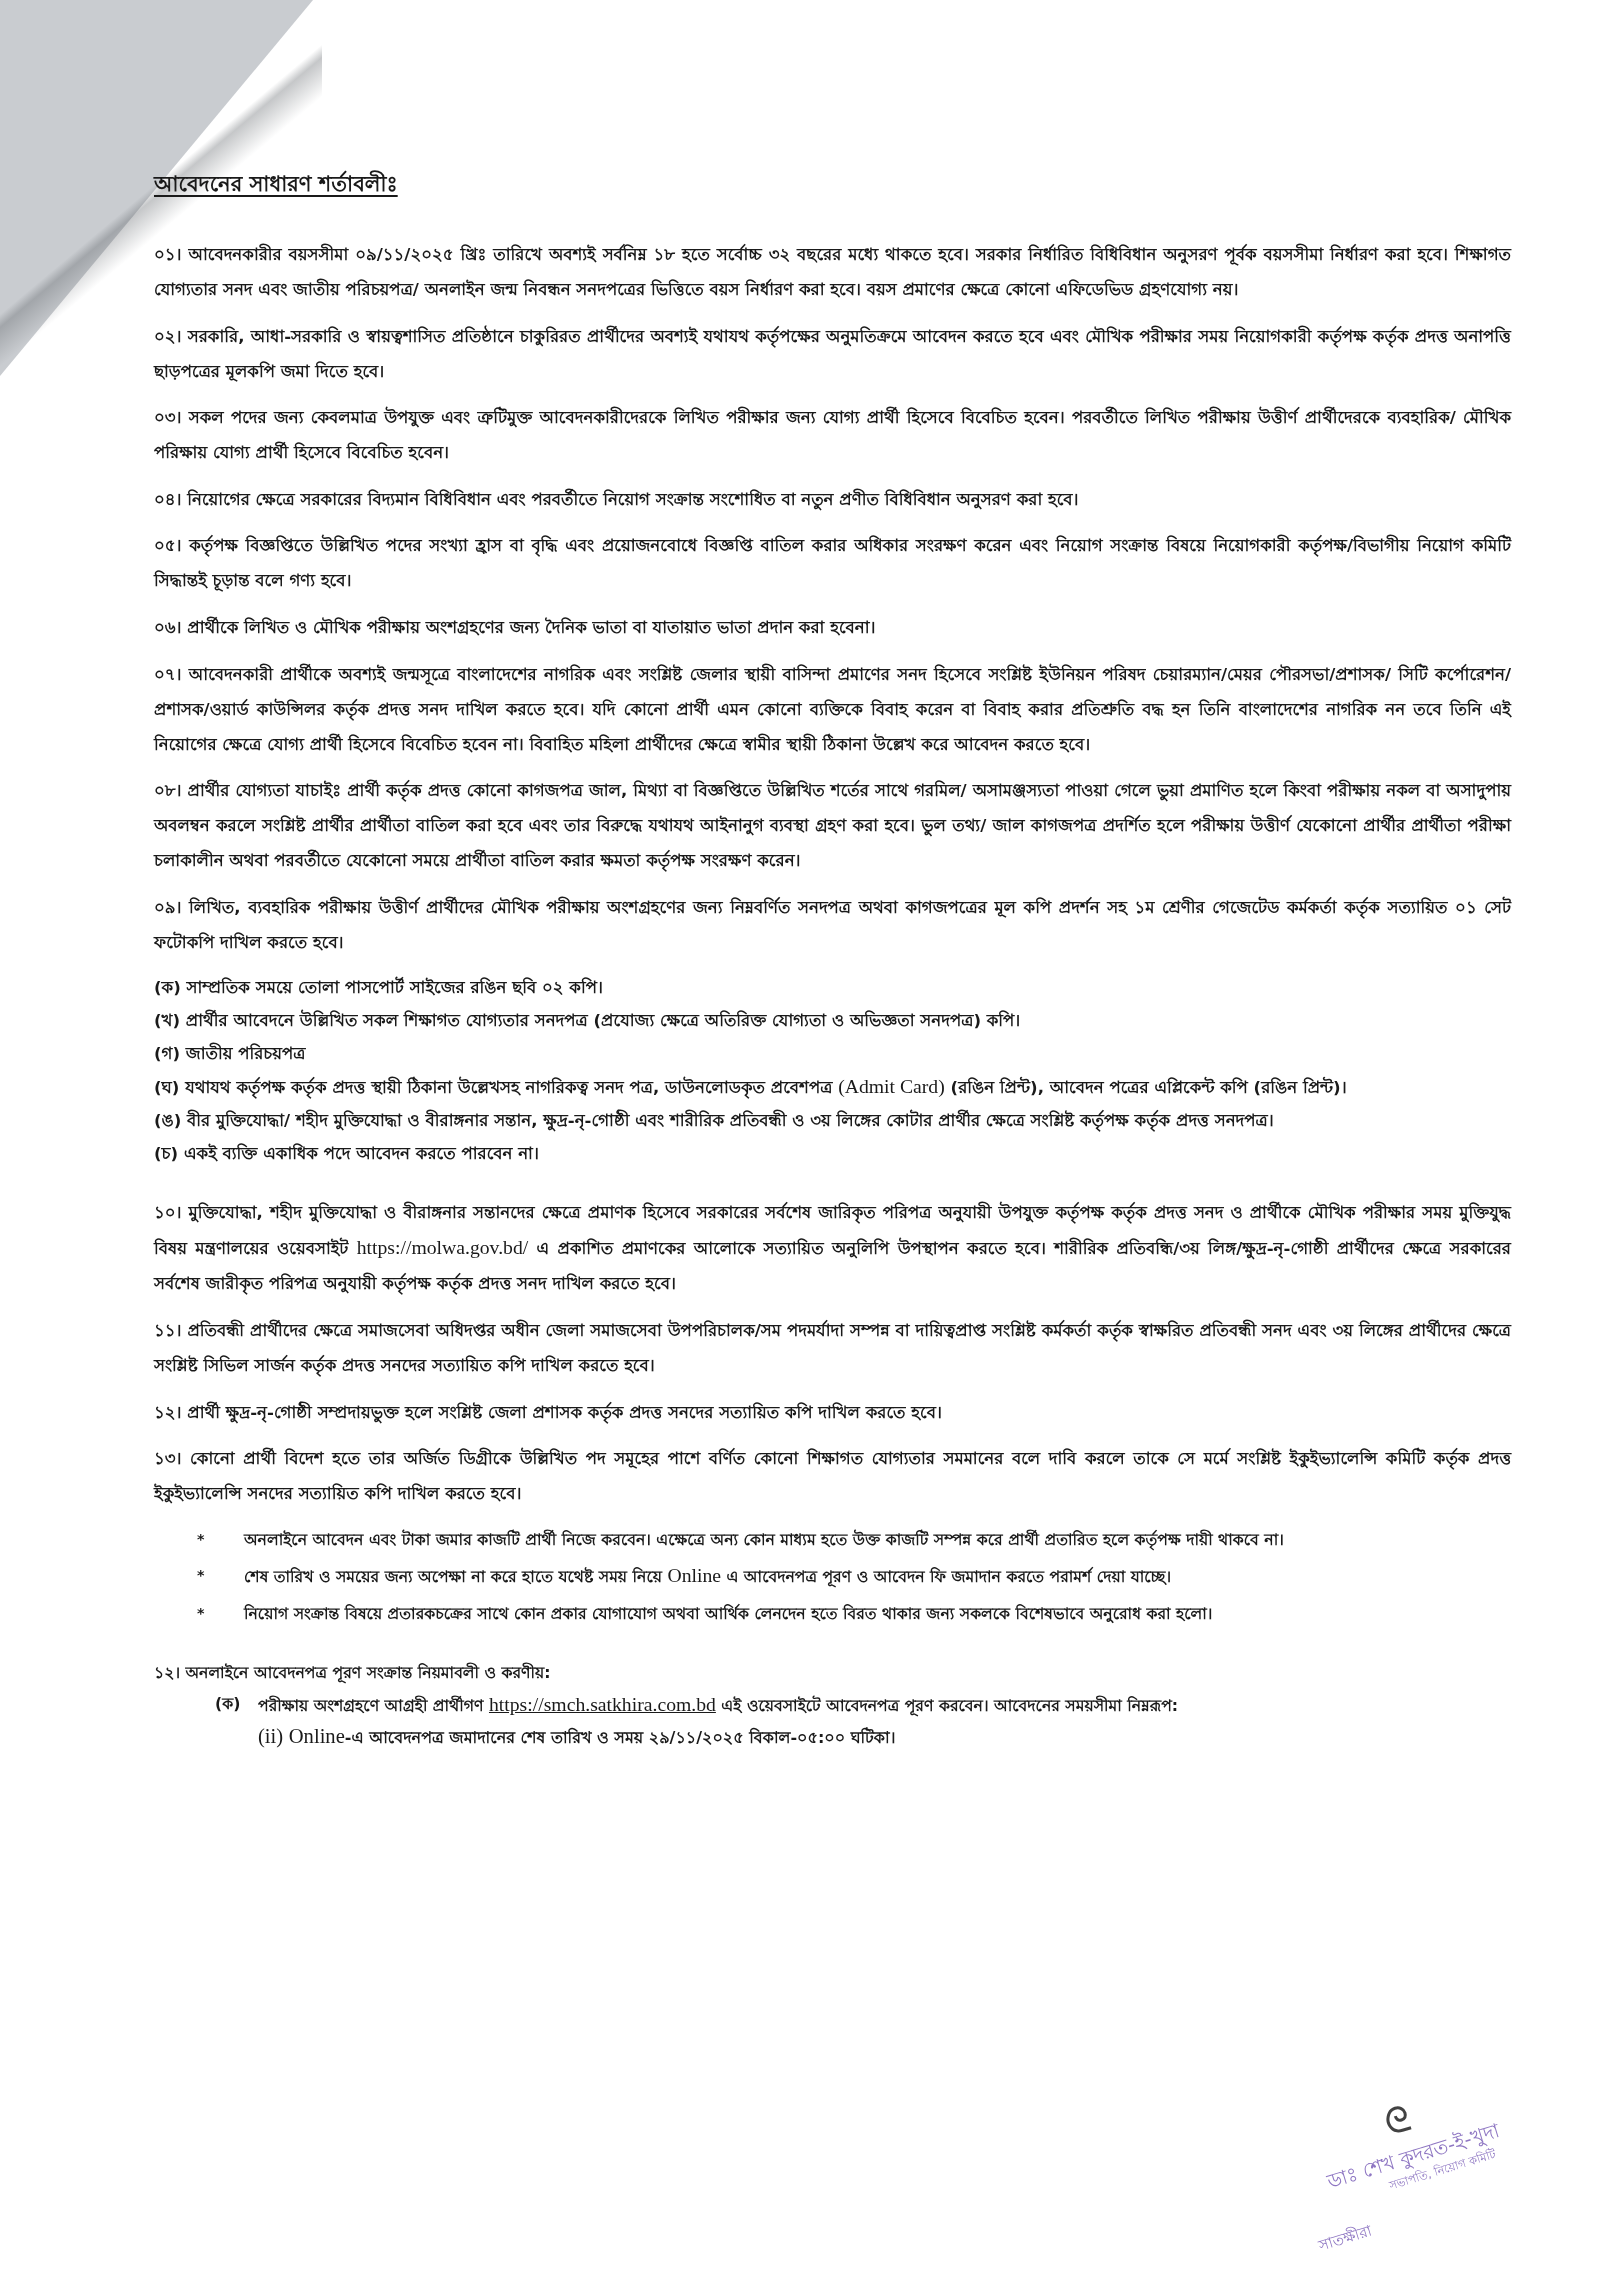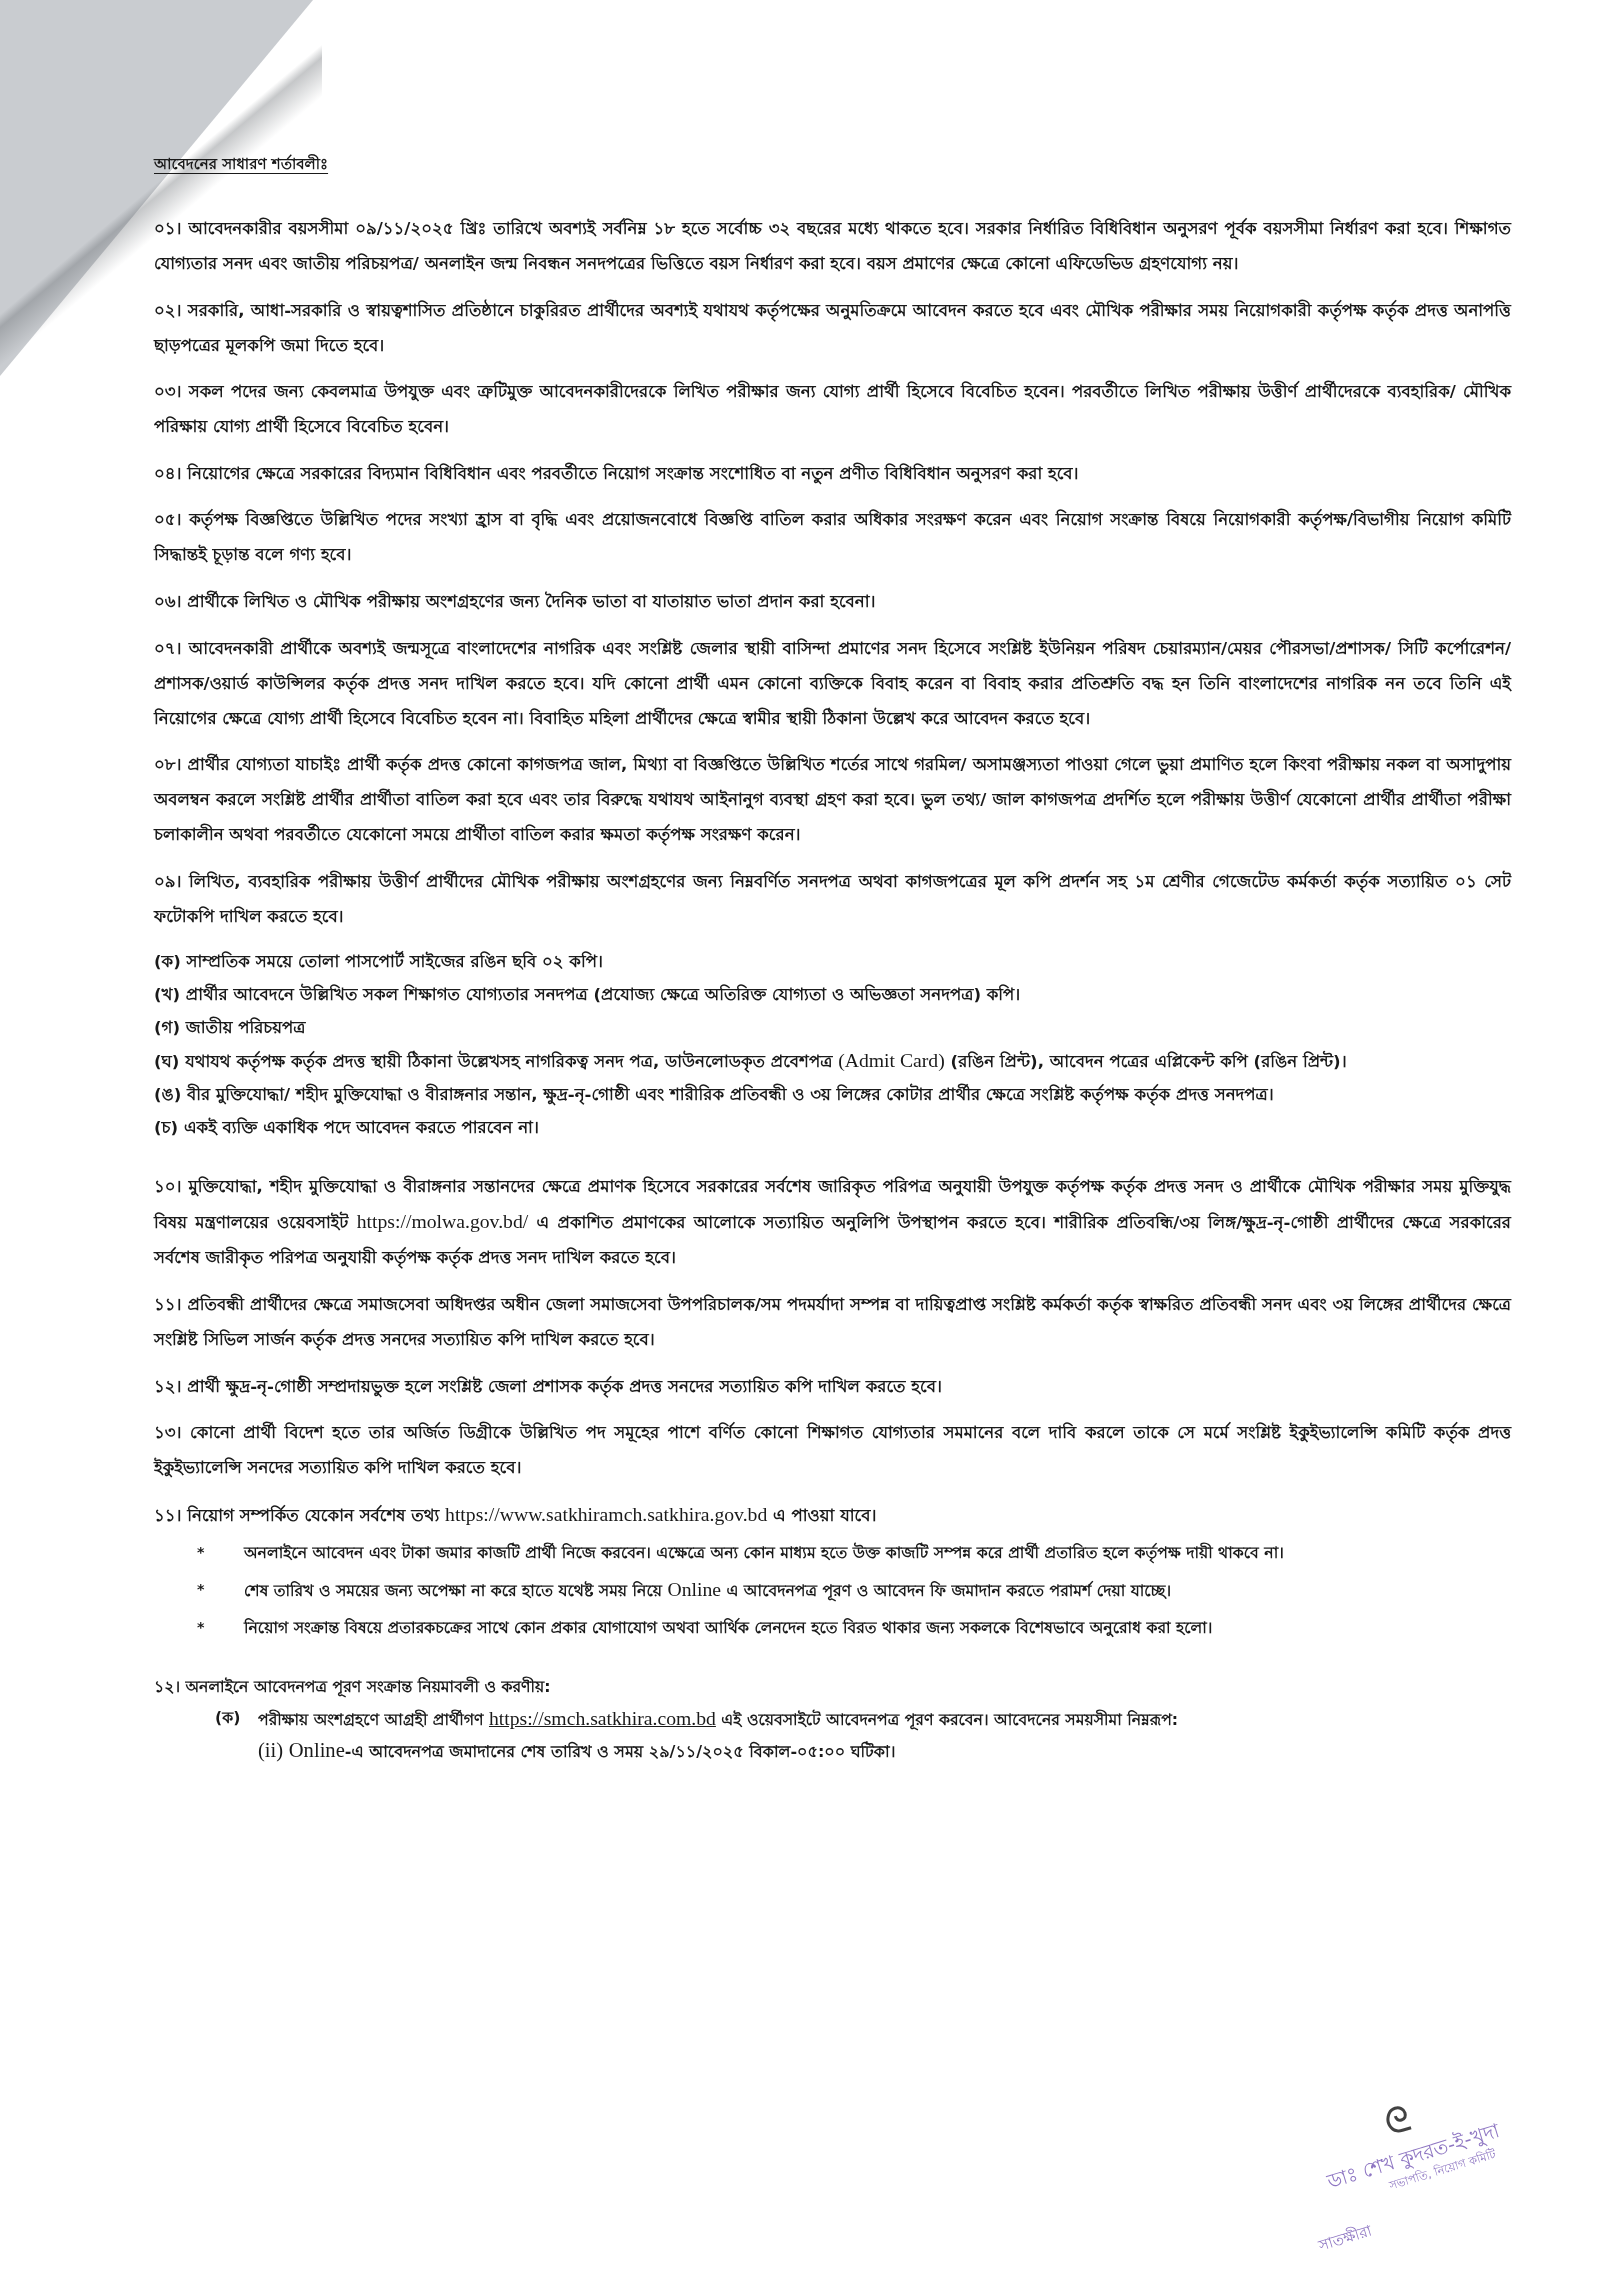--- a/index.html
+++ b/index.html
@@ -11,22 +11,22 @@
     position: absolute; left: 0; top: 0; width: 0; height: 0;
     border-top: 376px solid #c9ccd0; border-right: 313px solid transparent;
   }
   .fold-shadow {
     position: absolute; left: 0; top: 0; width: 322px; height: 385px;
     background: linear-gradient(140deg, rgba(120,125,130,0.0) 48%, rgba(90,95,100,0.35) 50%, rgba(255,255,255,0) 56%);
     pointer-events: none;
   }
   .page { position: absolute; left: 154px; top: 152px; width: 1357px; }
   .title {
-    font-size: 15px; font-weight: bold; text-decoration: underline; text-underline-offset: 3.6px;
-    margin: 0 0 34px 0;
+    font-size: 21px; font-weight: bold; text-decoration: underline; text-underline-offset: 3.6px;
+    margin: 16px 0 34px 0;
   }
   p.para {
     font-size: 16.6px; line-height: 35px; margin: 0 0 11.6px 0; text-align: justify; font-weight: 600;
   }
   .sublist { margin: 0 0 25px 0; }
   .sublist div { font-size: 16.6px; line-height: 33px; font-weight: 600; text-align: justify; }
   .latin { font-family: "Liberation Serif", serif; font-size: 19.7px; font-weight: normal; }
   .bullets { margin: 3.6px 0 27px 43px; padding: 0; list-style: none; }
   .bullets li { display: flex; font-size: 15.7px; line-height: 33px; font-weight: 600; margin-bottom: 3.6px; }
   .bullets li .star { width: 47px; flex: 0 0 47px; font-size: 14.3px; }
@@ -75,23 +75,20 @@
     <div><span>(চ) একই ব্যক্তি একাধিক পদে আবেদন করতে পারবেন না।</span></div>
   </div>
 
   <p class="para">
     <span>১০। মুক্তিযোদ্ধা, শহীদ মুক্তিযোদ্ধা ও বীরাঙ্গনার সন্তানদের ক্ষেত্রে প্রমাণক হিসেবে সরকারের সর্বশেষ জারিকৃত পরিপত্র অনুযায়ী উপযুক্ত কর্তৃপক্ষ কর্তৃক প্রদত্ত সনদ ও প্রার্থীকে মৌখিক পরীক্ষার সময় মুক্তিযুদ্ধ বিষয় মন্ত্রণালয়ের ওয়েবসাইট </span><span class="latin">https://molwa.gov.bd/</span><span> এ প্রকাশিত প্রমাণকের আলোকে সত্যায়িত অনুলিপি উপস্থাপন করতে হবে। শারীরিক প্রতিবন্ধি/৩য় লিঙ্গ/ক্ষুদ্র-নৃ-গোষ্ঠী প্রার্থীদের ক্ষেত্রে সরকারের সর্বশেষ জারীকৃত পরিপত্র অনুযায়ী কর্তৃপক্ষ কর্তৃক প্রদত্ত সনদ দাখিল করতে হবে।</span>
   </p>
   <p class="para">১১। প্রতিবন্ধী প্রার্থীদের ক্ষেত্রে সমাজসেবা অধিদপ্তর অধীন জেলা সমাজসেবা উপপরিচালক/সম পদমর্যাদা সম্পন্ন বা দায়িত্বপ্রাপ্ত সংশ্লিষ্ট কর্মকর্তা কর্তৃক স্বাক্ষরিত প্রতিবন্ধী সনদ এবং ৩য় লিঙ্গের প্রার্থীদের ক্ষেত্রে সংশ্লিষ্ট সিভিল সার্জন কর্তৃক প্রদত্ত সনদের সত্যায়িত কপি দাখিল করতে হবে।</p>
   <p class="para">১২। প্রার্থী ক্ষুদ্র-নৃ-গোষ্ঠী সম্প্রদায়ভুক্ত হলে সংশ্লিষ্ট জেলা প্রশাসক কর্তৃক প্রদত্ত সনদের সত্যায়িত কপি দাখিল করতে হবে।</p>
   <p class="para">১৩। কোনো প্রার্থী বিদেশ হতে তার অর্জিত ডিগ্রীকে উল্লিখিত পদ সমূহের পাশে বর্ণিত কোনো শিক্ষাগত যোগ্যতার সমমানের বলে দাবি করলে তাকে সে মর্মে সংশ্লিষ্ট ইকুইভ্যালেন্সি কমিটি কর্তৃক প্রদত্ত ইকুইভ্যালেন্সি সনদের সত্যায়িত কপি দাখিল করতে হবে।</p>
 
-  <p class="para" style="margin-bottom:0">
-    <span>১১। নিয়োগ সম্পর্কিত যেকোন সর্বশেষ তথ্য </span><span class="latin">https://www.satkhiramch.satkhira.gov.bd</span><span> এ পাওয়া যাবে।</span>
-  </p>
   <ul class="bullets">
     <li>
         <span class="star">*</span>
         <span>অনলাইনে আবেদন এবং টাকা জমার কাজটি প্রার্থী নিজে করবেন। এক্ষেত্রে অন্য কোন মাধ্যম হতে উক্ত কাজটি সম্পন্ন করে প্রার্থী প্রতারিত হলে কর্তৃপক্ষ দায়ী থাকবে না।</span>
       </li>
     <li>
         <span class="star">*</span>
         <span><span>শেষ তারিখ ও সময়ের জন্য অপেক্ষা না করে হাতে যথেষ্ট সময় নিয়ে </span><span class="latin">Online</span><span> এ আবেদনপত্র পূরণ ও আবেদন ফি জমাদান করতে পরামর্শ দেয়া যাচ্ছে।</span></span>
       </li>
     <li>

